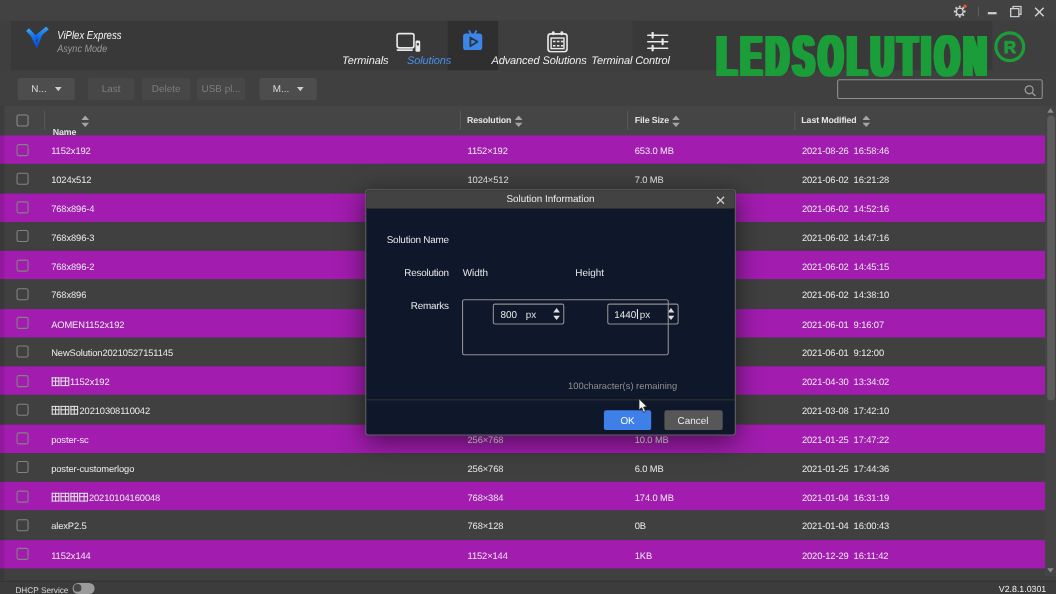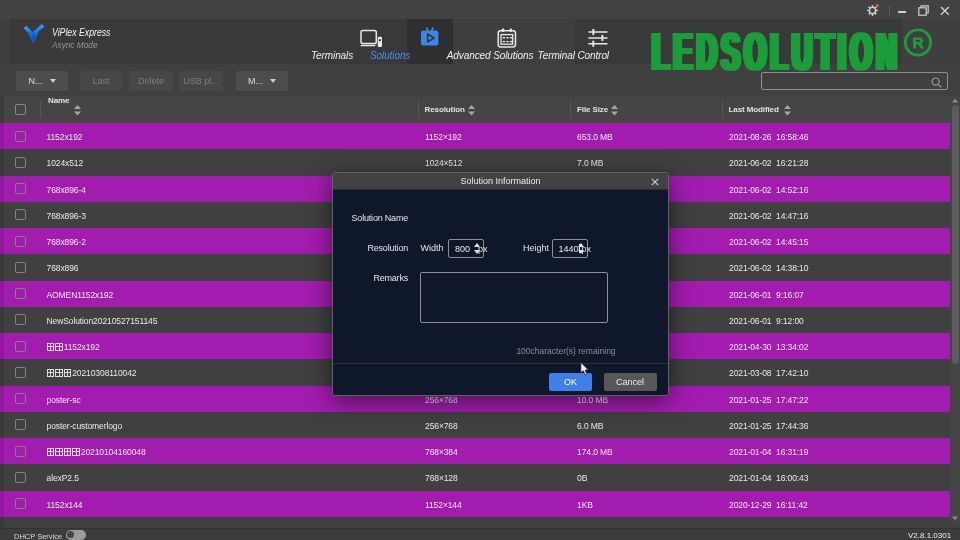--- a/index.html
+++ b/index.html
@@ -48,21 +48,21 @@
 
   
   #row16 { position:absolute; left:0; top:517.2px; width:950px; height:10.3px; background:#404040; }
   #statusbar { position:absolute; left:0; top:527.5px; width:960px; height:12.5px; background:#3c3c3c; border-top:1px solid #333; font-size:8.5px; color:#d8d8d8; }
 
   
   #modal { position:absolute; left:332px; top:172px; width:337px; height:224px; background:#0f172a; border:1px solid #626262; border-radius:3px; box-shadow:0 5px 24px rgba(0,0,0,0.55); font-size:9px; }
   #mtitle { position:absolute; left:0; top:0; width:100%; height:17px; background:#424242; border-bottom:1px solid #2d2d2d; border-radius:3px 3px 0 0; text-align:center; line-height:17px; color:#ececec; }
   .mlabel { position:absolute; left:0; width:75px; text-align:right; color:#e6e6e6; letter-spacing:-0.2px; }
   .minput { position:absolute; background:transparent; border:1px solid #8f8f8f; border-radius:2px; color:#f0f0f0; }
-  .spin { position:absolute; width:36px; height:19px; border:1px solid #8f8f8f; border-radius:2px; }
+  .spin { position:absolute; width:65px; height:19px; border:1px solid #8f8f8f; border-radius:2px;margin-top:37px; }
   .spin .val { position:absolute; left:6px; top:4px; }
   .spin .px { position:absolute; left:29px; top:4px; color:#e0e0e0; }
   .sarrow { position:absolute; right:3px; width:0; height:0; border-left:3.5px solid transparent; border-right:3.5px solid transparent; }
   .sup { top:3px; border-bottom:4.5px solid #e0e0e0; }
   .sdn { bottom:3px; border-top:4.5px solid #e0e0e0; }
   #mok { position:absolute; left:216px; top:200px; width:43px; height:18px; background:#3f7fe8; border-radius:2px; color:#fff; text-align:center; line-height:18px; }
   #mcancel { position:absolute; left:270.5px; top:200px; width:53px; height:18px; background:#575757; border-radius:2px; color:#ececec; text-align:center; line-height:18px; }
 
   #ledlogo { position:absolute; left:652px; top:20.5px; z-index:5; font-size:53px; font-weight:bold; color:#1b9e3a; letter-spacing:8px; transform:scaleX(0.532); transform-origin:left top; white-space:nowrap; text-shadow:2.5px 0 0 #1b9e3a, -2.5px 0 0 #1b9e3a, 5px 0 0 #1b9e3a, -5px 0 0 #1b9e3a; }
 </style>
@@ -183,21 +183,21 @@
     </svg>
   </div>
 </div>
 
 <div id="thead">
   <div class="cb" style="top:8px;border-color:#8a8a8a"></div>
   <div class="hsep" style="left:40px"></div>
   <div class="hsep" style="left:417.5px"></div>
   <div class="hsep" style="left:570px"></div>
   <div class="hsep" style="left:721.5px"></div>
-  <div class="cell" style="left:48px;top:0">Name</div>
+  <div class="cell" style="left:48px;top:20px">Name</div>
   <svg class="abs" style="left:74px;top:8.5px" width="7" height="11" viewBox="0 0 7 11">
       <path d="M3.5,0 L7,4 L0,4 Z" fill="#a5a5a5"></path>
       <path d="M0,6.5 L7,6.5 L3.5,10.5 Z" fill="#a5a5a5"></path>
     </svg>
   <div class="cell" style="left:424.5px;top:9px">Resolution</div>
   <svg class="abs" style="left:468px;top:8.5px" width="7" height="11" viewBox="0 0 7 11">
       <path d="M3.5,0 L7,4 L0,4 Z" fill="#a5a5a5"></path>
       <path d="M0,6.5 L7,6.5 L3.5,10.5 Z" fill="#a5a5a5"></path>
     </svg>
   <div class="cell" style="left:577px;top:9px">File Size</div>

